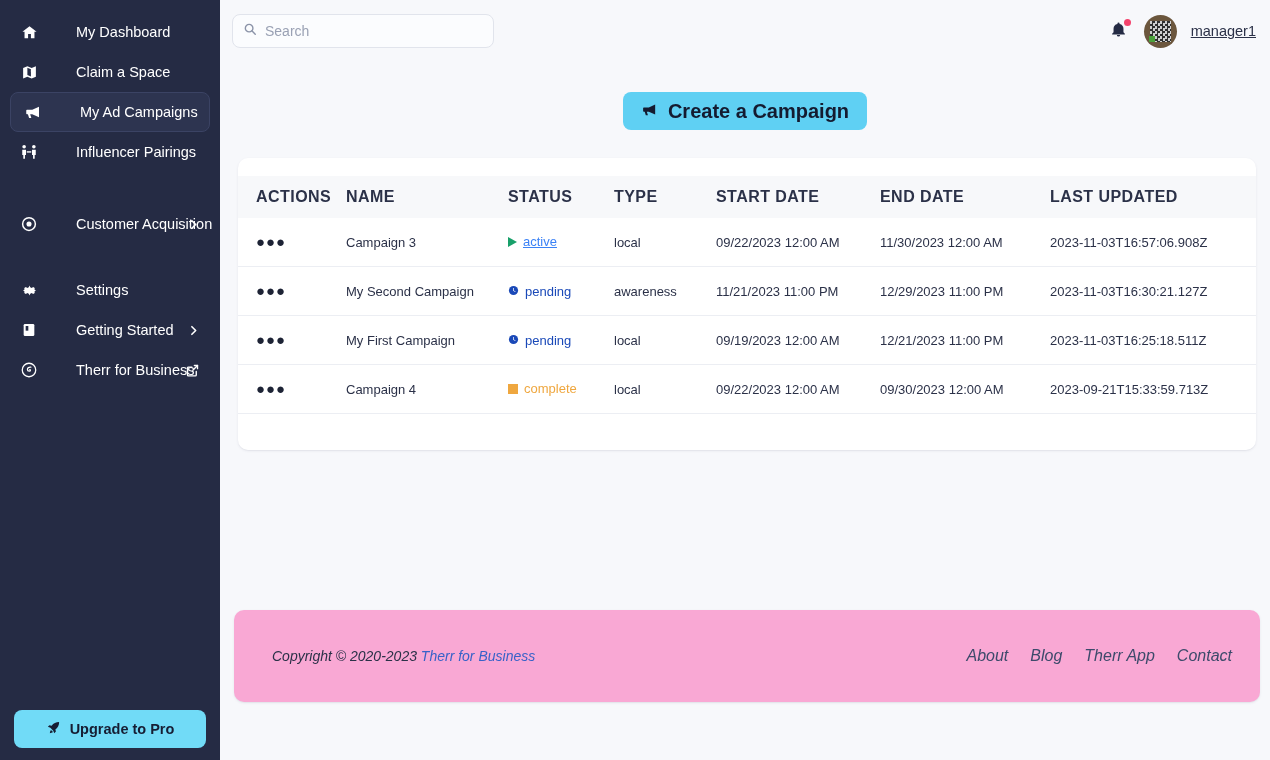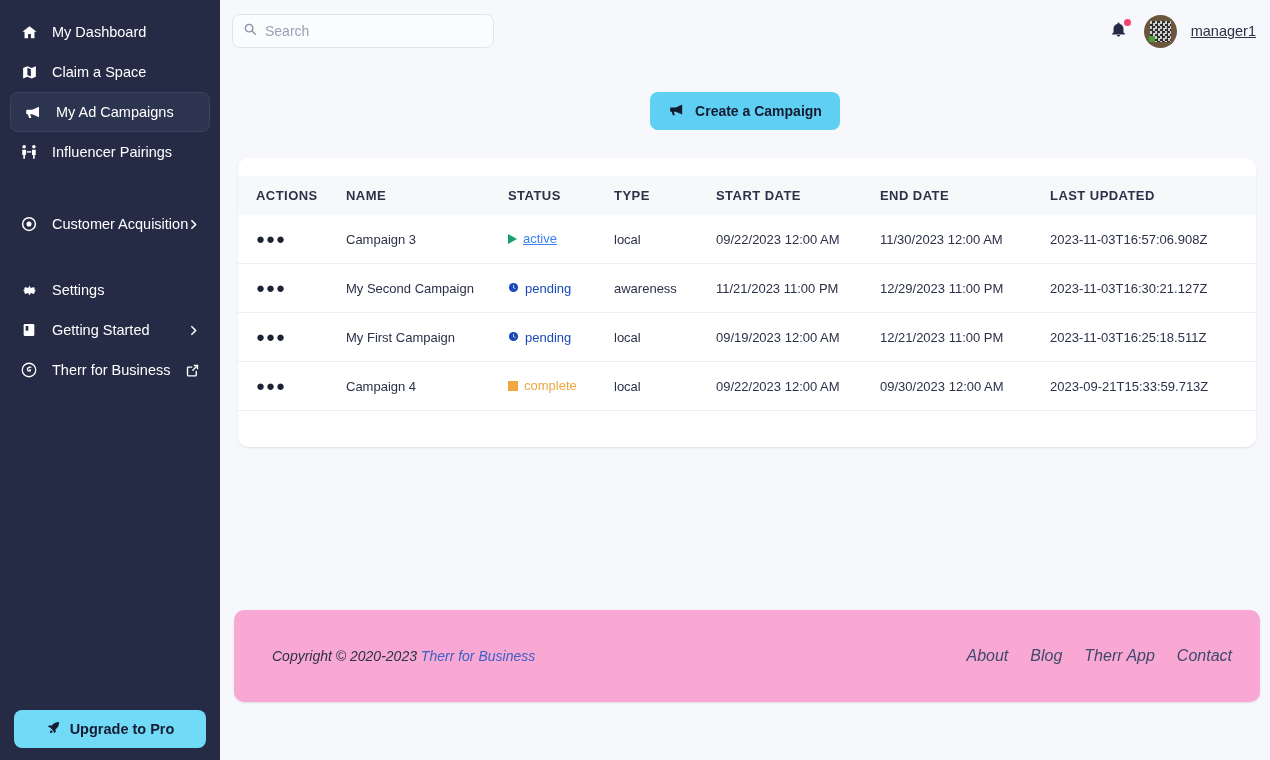--- a/index.html
+++ b/index.html
@@ -43,21 +43,21 @@
   .nav-icon {
     width: 22px;
     height: 20px;
     display: inline-flex;
     align-items: center;
     justify-content: center;
     margin-right: 12px;
     flex: 0 0 22px;
   }
   .nav-icon svg { display: block; }
-  .nav-label { white-space: nowrap; }
+  .nav-label { white-space: nowrap; margin-left: 24px; }
   .nav-chevron {
     position: absolute;
     right: 10px;
     display: inline-flex;
     align-items: center;
   }
   .nav-ext {
     position: absolute;
     right: 10px;
     display: inline-flex;
@@ -182,21 +182,21 @@
     padding-top: 30px;
   }
   .create-btn {
     height: 38px;
     padding: 0 18px;
     border: none;
     border-radius: 8px;
     background: #5fd0f3;
     color: #141b30;
     font-family: "Liberation Sans", sans-serif;
-    font-size: 14px;
+    font-size: 20px;
     font-weight: 600;
     display: inline-flex;
     align-items: center;
     gap: 10px;
     cursor: pointer;
   }
 
   .card {
     margin: 28px 10px 0 14px;
     background: #ffffff;
@@ -205,21 +205,21 @@
     padding: 18px 0 36px 0;
   }
   table.campaigns {
     width: 100%;
     border-collapse: collapse;
     table-layout: fixed;
   }
   table.campaigns thead th {
     background: #f7f8fa;
     text-align: left;
-    font-size: 13px;
+    font-size: 16px;
     font-weight: 700;
     letter-spacing: 0.45px;
     color: #2b3148;
     padding: 12px 0 12px 0;
     text-transform: uppercase;
   }
   table.campaigns thead th:first-child { padding-left: 18px; }
   table.campaigns tbody td {
     font-size: 13px;
     color: #2b3148;

